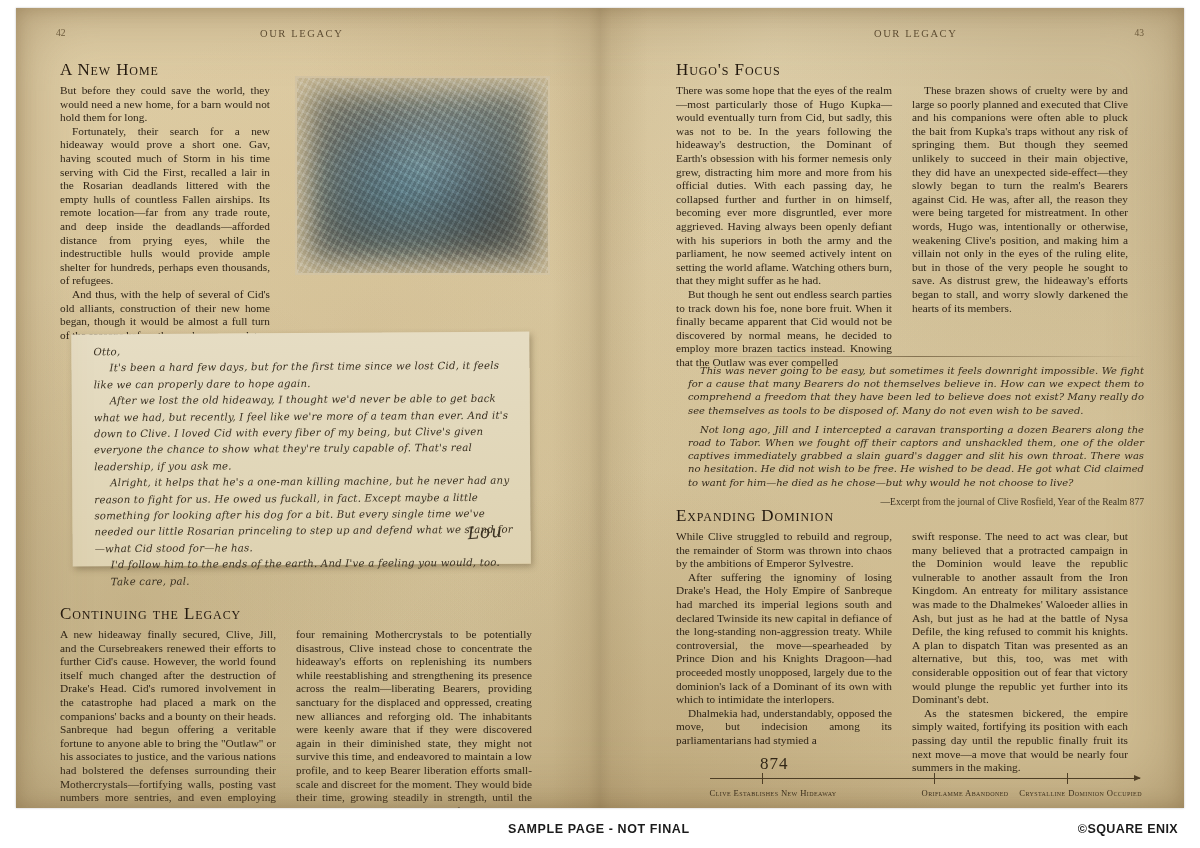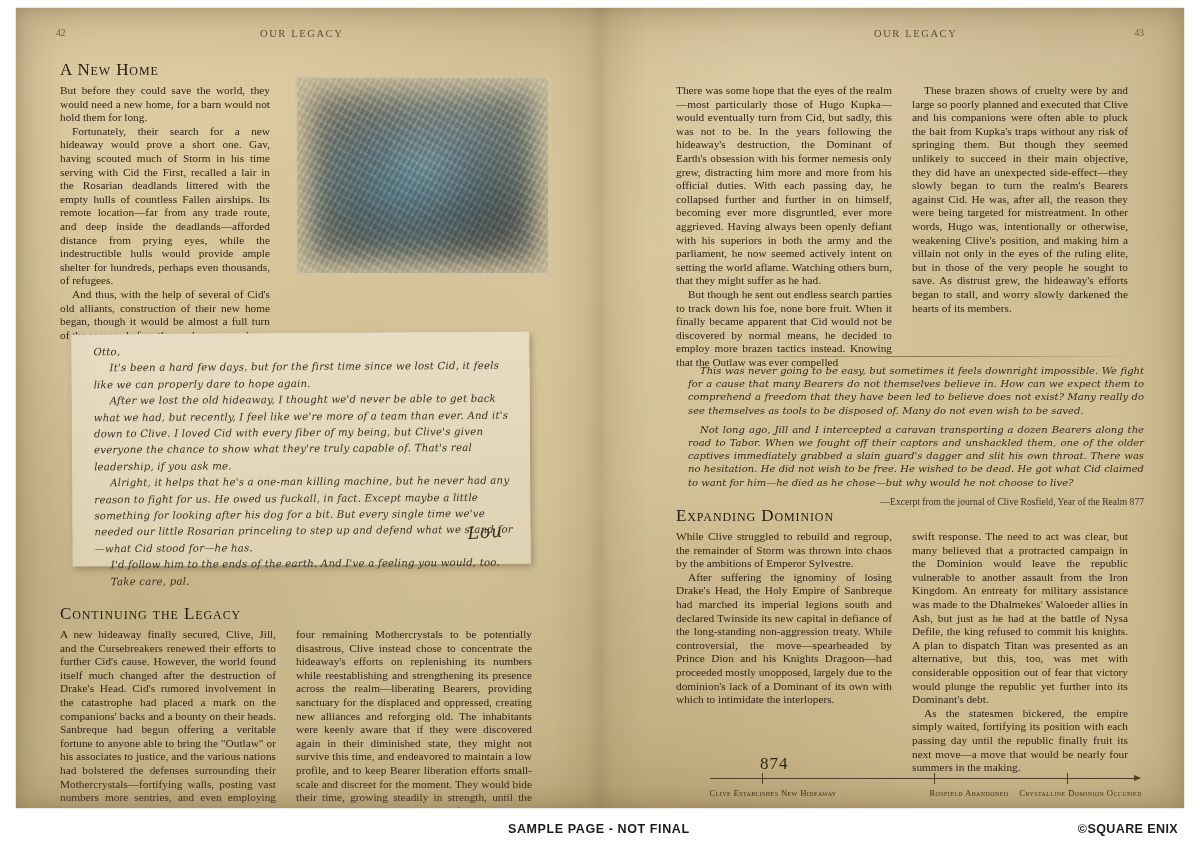--- a/index.html
+++ b/index.html
@@ -309,20 +309,21 @@
 
     <div class="textcol" style="left:44px;top:620px;width:216px;">
       <p class="body first">A new hideaway finally secured, Clive, Jill, and the Cursebreakers renewed their efforts to further Cid's cause. However, the world found itself much changed after the destruction of Drake's Head. Cid's rumored involvement in the catastrophe had placed a mark on the companions' backs and a bounty on their heads. Sanbreque had begun offering a veritable fortune to anyone able to bring the "Outlaw" or his associates to justice, and the various nations had bolstered the defenses surrounding their Mothercrystals—fortifying walls, posting vast numbers more sentries, and even employing great guard beasts.</p>
 
     </div>
 
     <div class="textcol" style="left:280px;top:620px;width:236px;">
       <p class="body first">four remaining Mothercrystals to be potentially disastrous, Clive instead chose to concentrate the hideaway's efforts on replenishing its numbers while reestablishing and strengthening its presence across the realm—liberating Bearers, providing sanctuary for the displaced and oppressed, creating new alliances and reforging old. The inhabitants were keenly aware that if they were discovered again in their diminished state, they might not survive this time, and endeavored to maintain a low profile, and to keep Bearer liberation efforts small-scale and discreet for the moment. They would bide their time, growing steadily in strength, until the opportunity to strike presented itself once more.</p>
     </div>
 
+    <h2 class="sec" style="position:absolute;left:660px;top:52px;width:300px;">Hugo's Focus</h2>
 
     <div class="textcol" style="left:660px;top:76px;width:216px;">
       <p class="body first">There was some hope that the eyes of the realm—most particularly those of Hugo Kupka—would eventually turn from Cid, but sadly, this was not to be. In the years following the hideaway's destruction, the Dominant of Earth's obsession with his former nemesis only grew, distracting him more and more from his official duties. With each passing day, he collapsed further and further in on himself, becoming ever more disgruntled, ever more aggrieved. Having always been openly defiant with his superiors in both the army and the parliament, he now seemed actively intent on setting the world aflame. Watching others burn, that they might suffer as he had.</p>
       <p class="body">But though he sent out endless search parties to track down his foe, none bore fruit. When it finally became apparent that Cid would not be discovered by normal means, he decided to employ more brazen tactics instead. Knowing that the Outlaw was ever compelled</p>
     </div>
 
     <div class="textcol" style="left:896px;top:76px;width:216px;">
       <p class="body">These brazen shows of cruelty were by and large so poorly planned and executed that Clive and his companions were often able to pluck the bait from Kupka's traps without any risk of springing them. But though they seemed unlikely to succeed in their main objective, they did have an unexpected side-effect—they slowly began to turn the realm's Bearers against Cid. He was, after all, the reason they were being targeted for mistreatment. In other words, Hugo was, intentionally or otherwise, weakening Clive's position, and making him a villain not only in the eyes of the ruling elite, but in those of the very people he sought to save. As distrust grew, the hideaway's efforts began to stall, and worry slowly darkened the hearts of its members.</p>
     </div>
 
@@ -331,35 +332,36 @@
       <p>This was never going to be easy, but sometimes it feels downright impossible. We fight for a cause that many Bearers do not themselves believe in. How can we expect them to comprehend a freedom that they have been led to believe does not exist? Many really do see themselves as tools to be disposed of. Many do not even wish to be saved.</p>
       <p>Not long ago, Jill and I intercepted a caravan transporting a dozen Bearers along the road to Tabor. When we fought off their captors and unshackled them, one of the older captives immediately grabbed a slain guard's dagger and slit his own throat. There was no hesitation. He did not wish to be free. He wished to be dead. He got what Cid claimed to want for him—he died as he chose—but why would he not choose to live?</p>
       <p class="attrib">—Excerpt from the journal of Clive Rosfield, Year of the Realm 877</p>
     </div>
 
     <h2 class="sec" style="position:absolute;left:660px;top:498px;width:330px;">Expanding Dominion</h2>
 
     <div class="textcol" style="left:660px;top:522px;width:216px;">
       <p class="body first">While Clive struggled to rebuild and regroup, the remainder of Storm was thrown into chaos by the ambitions of Emperor Sylvestre.</p>
       <p class="body">After suffering the ignominy of losing Drake's Head, the Holy Empire of Sanbreque had marched its imperial legions south and declared Twinside its new capital in defiance of the long-standing non-aggression treaty. While controversial, the move—spearheaded by Prince Dion and his Knights Dragoon—had proceeded mostly unopposed, largely due to the dominion's lack of a Dominant of its own with which to intimidate the interlopers.</p>
+      <p class="body">Dhalmekia had, understandably, opposed the move, but indecision among its parliamentarians had stymied a</p>
     </div>
 
     <div class="textcol" style="left:896px;top:522px;width:216px;">
       <p class="body first">swift response. The need to act was clear, but many believed that a protracted campaign in the Dominion would leave the republic vulnerable to another assault from the Iron Kingdom. An entreaty for military assistance was made to the Dhalmekes' Waloeder allies in Ash, but just as he had at the battle of Nysa Defile, the king refused to commit his knights. A plan to dispatch Titan was presented as an alternative, but this, too, was met with considerable opposition out of fear that victory would plunge the republic yet further into its Dominant's debt.</p>
       <p class="body">As the statesmen bickered, the empire simply waited, fortifying its position with each passing day until the republic finally fruit its next move—a move that would be nearly four summers in the making.</p>
     </div>
 
     <div class="timeline">
       <div class="tl-year">874</div>
       <div class="tl-line"></div>
       <div class="tick" style="left:12%;"></div>
       <div class="tick" style="left:52%;"></div>
       <div class="tick" style="left:83%;"></div>
       <div class="ev" style="left:12%;">Clive Establishes New Hideaway</div>
-      <div class="ev" style="left:52%;">Rosfield Abandoned</div>
+      <div class="ev" style="left:52%;">Oriflamme Abandoned</div>
       <div class="ev" style="left:83%;">Crystalline Dominion Occupied</div>
     </div>
 
     <div class="vignette"></div>
   </div>
 
   <div class="footer-left">SAMPLE PAGE - NOT FINAL</div>
   <div class="footer-right">©SQUARE ENIX</div>
 </div>
 

